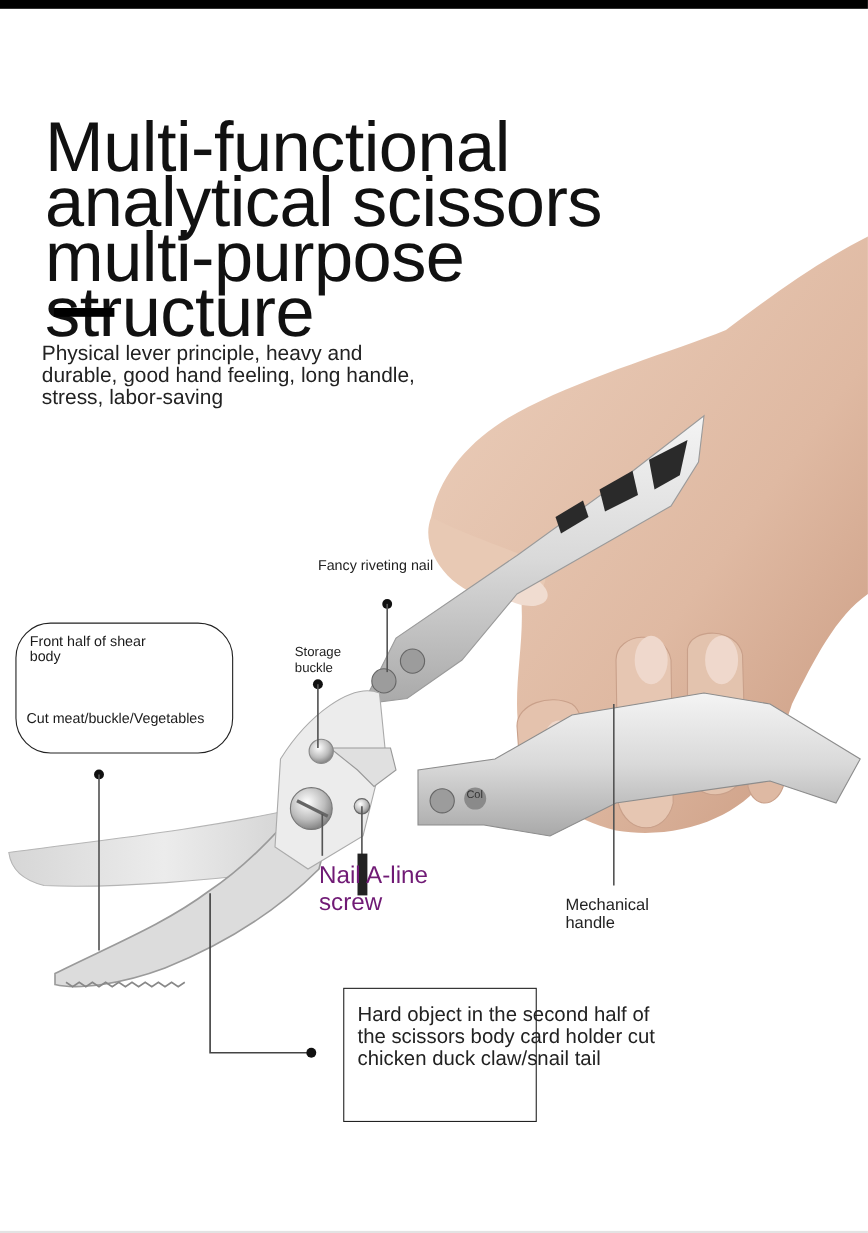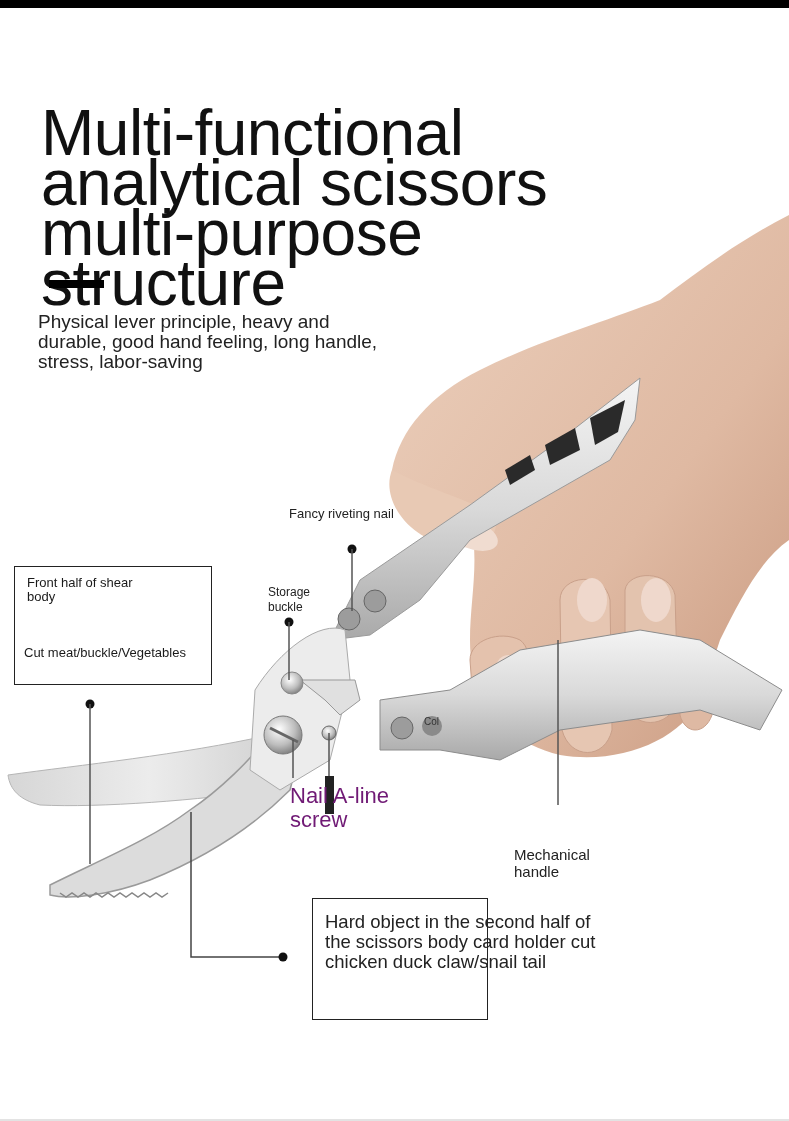--- a/index.html
+++ b/index.html
@@ -119,26 +119,26 @@
     <rect x="325" y="776" width="9" height="38" fill="#222"></rect>
 
     <line x1="558" y1="640" x2="558" y2="805" stroke="#555" stroke-width="1.5"></line>
   </g>
 </svg>
 
 <div class="label" style="left:289px; top:506px; font-size:13px;">Fancy riveting nail</div>
 
 <div class="label" style="left:268px; top:585px; width:70px; font-size:12px; line-height:15px;">Storage buckle</div>
 
-<div class="box" style="left:14px; top:566px; width:198px; height:119px;">
+<div class="box" style="left:14px; top:566px; width:198px; height:119px;border-radius:32px;">
   <div class="box-front-l1" style="width:130px;">Front half of shear body</div>
   <div class="box-front-l2">Cut meat/buckle/Vegetables</div>
 </div>
 
 <div class="label" style="left:290px; top:784px; width:120px; font-size:22px; line-height:24px; color:#701a75;">Nail A-line screw</div>
 
-<div class="label" style="left:514px; top:814px; width:100px; font-size:15px; line-height:17px;margin-top:32px;">Mechanical handle</div>
+<div class="label" style="left:514px; top:814px; width:100px; font-size:15px; line-height:17px;">Mechanical handle</div>
 
 <div class="box" style="left:312px; top:898px; width:176px; height:122px;">
   <div class="box-hard-text">Hard object in the second half of the scissors body card holder cut chicken duck claw/snail tail</div>
 </div>
 
 <div class="bottom-line"></div>
 
 </body></html>

